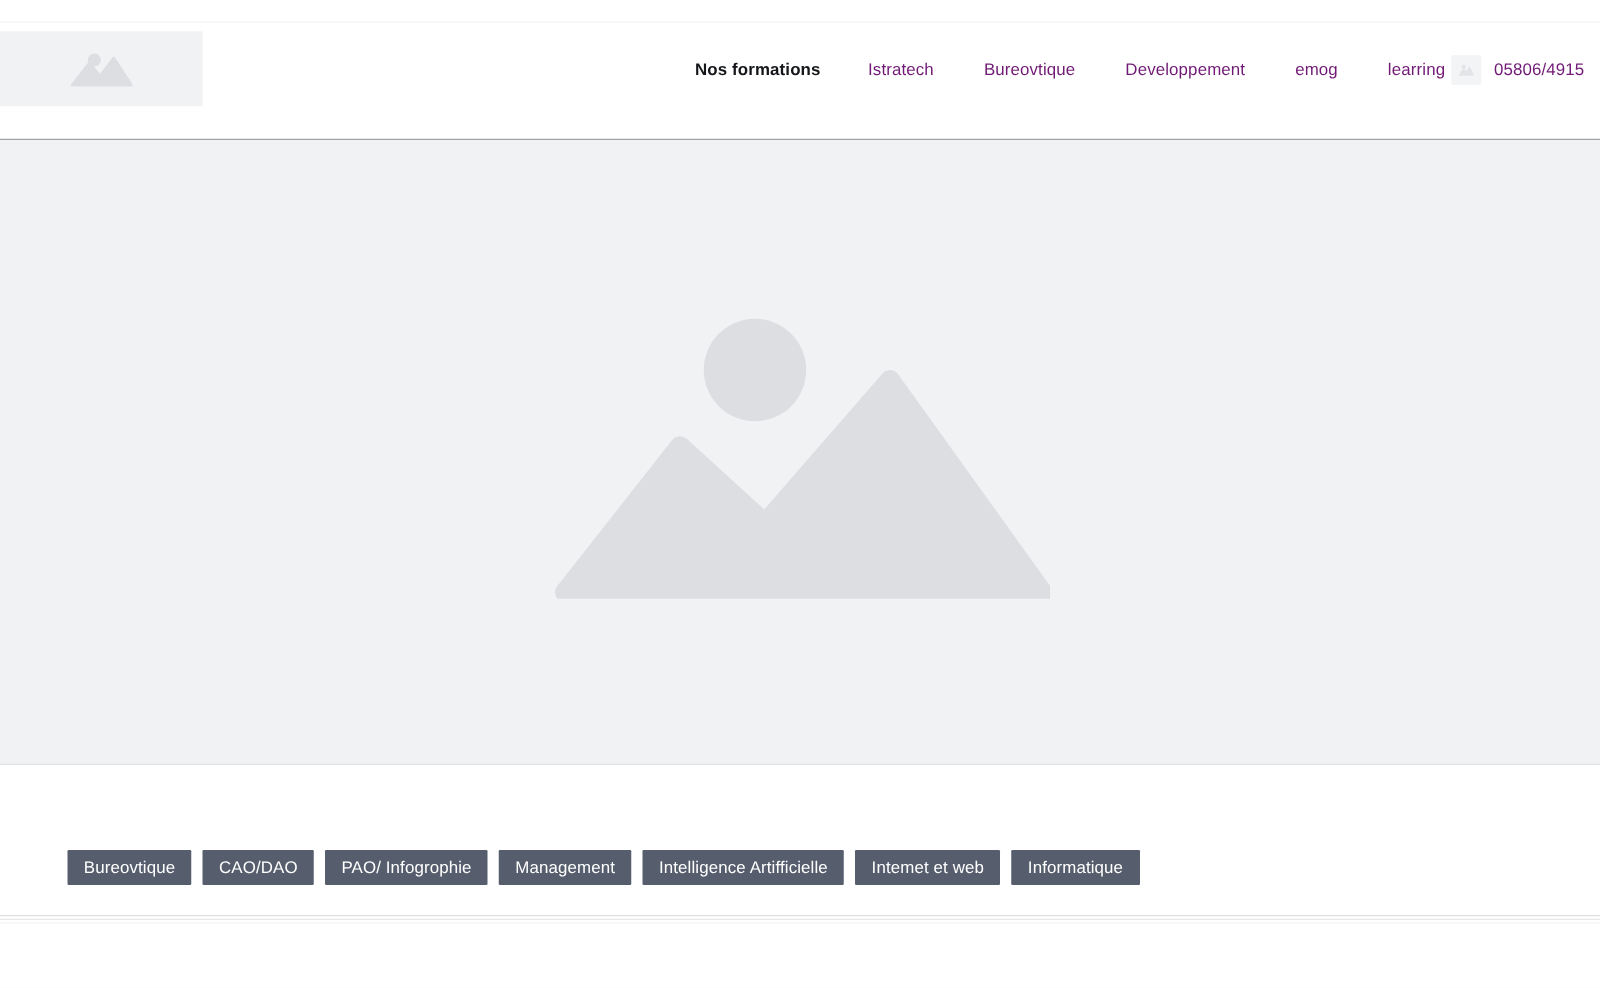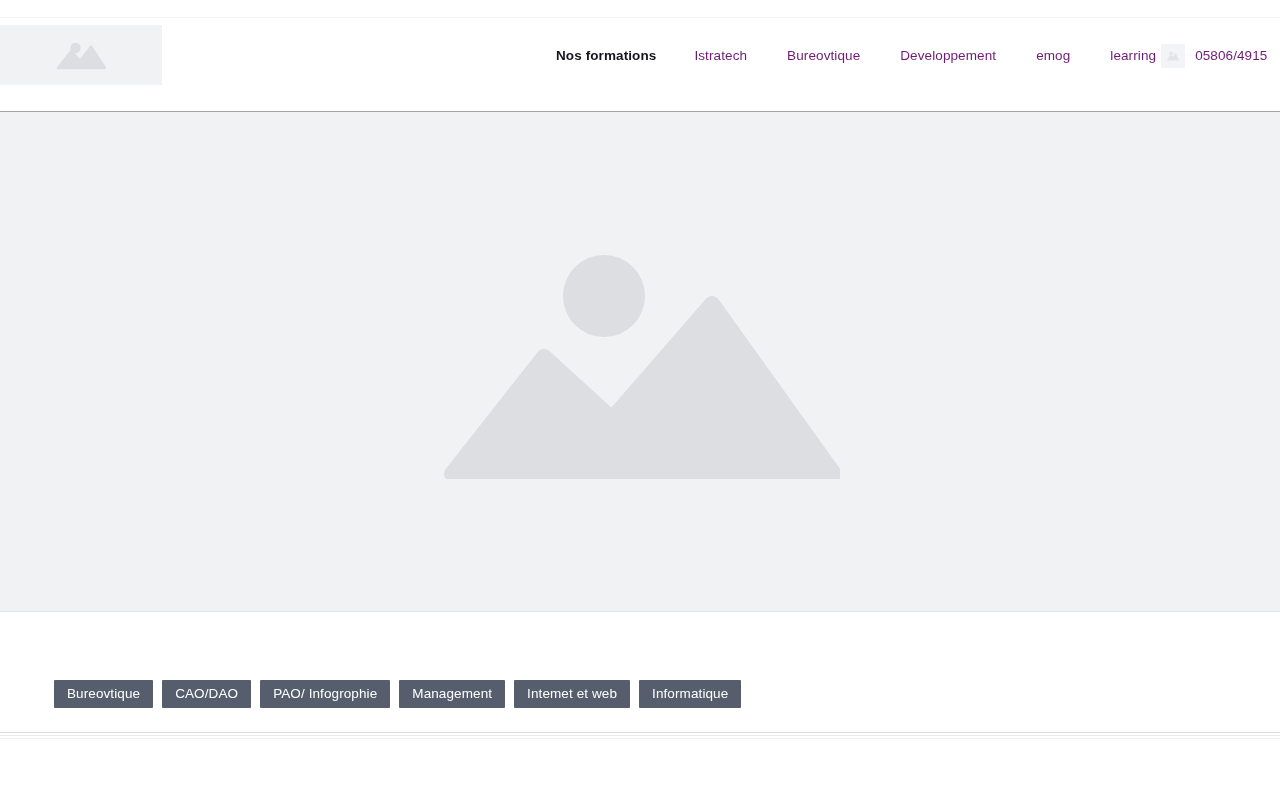--- a/index.html
+++ b/index.html
@@ -243,20 +243,21 @@
 
       <button class="category-chip">Bureovtique</button>
 
       <button class="category-chip">CAO/DAO</button>
 
       <button class="category-chip">PAO/ Infogrophie</button>
 
       <button class="category-chip">Management</button>
 
 
+      <button class="category-chip">Intelligence Artifficielle</button>
 
       <button class="category-chip">Intemet et web</button>
 
       <button class="category-chip">Informatique</button>
 
     </div>
   </section>
 
   <div class="bottom-rule-a"></div>
   <div class="bottom-rule-b"></div>

